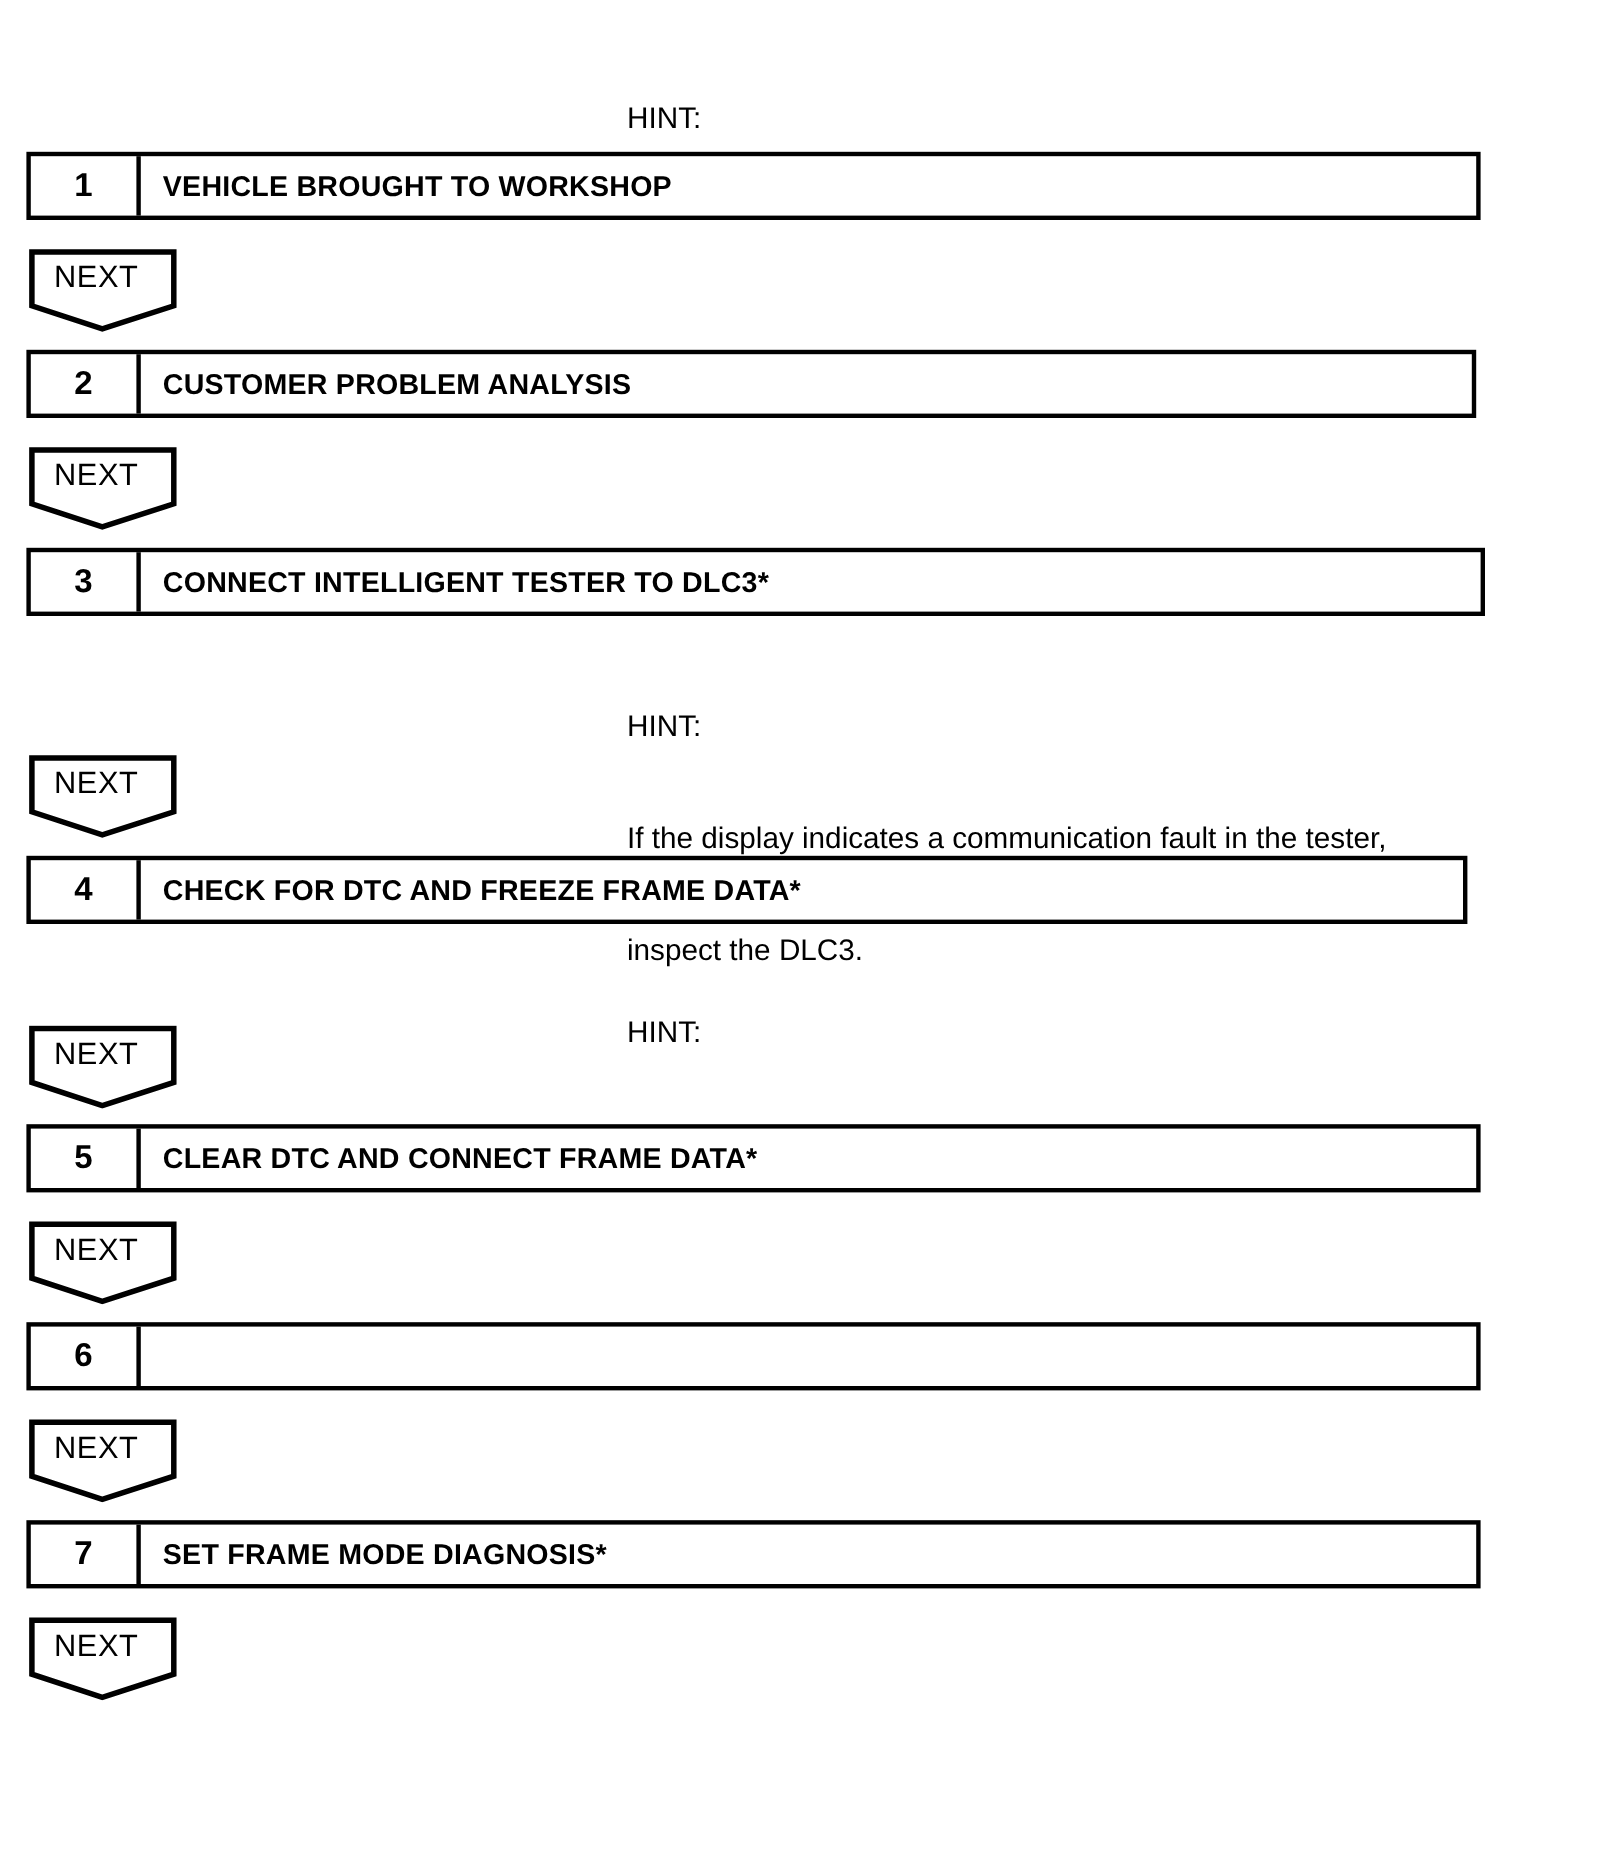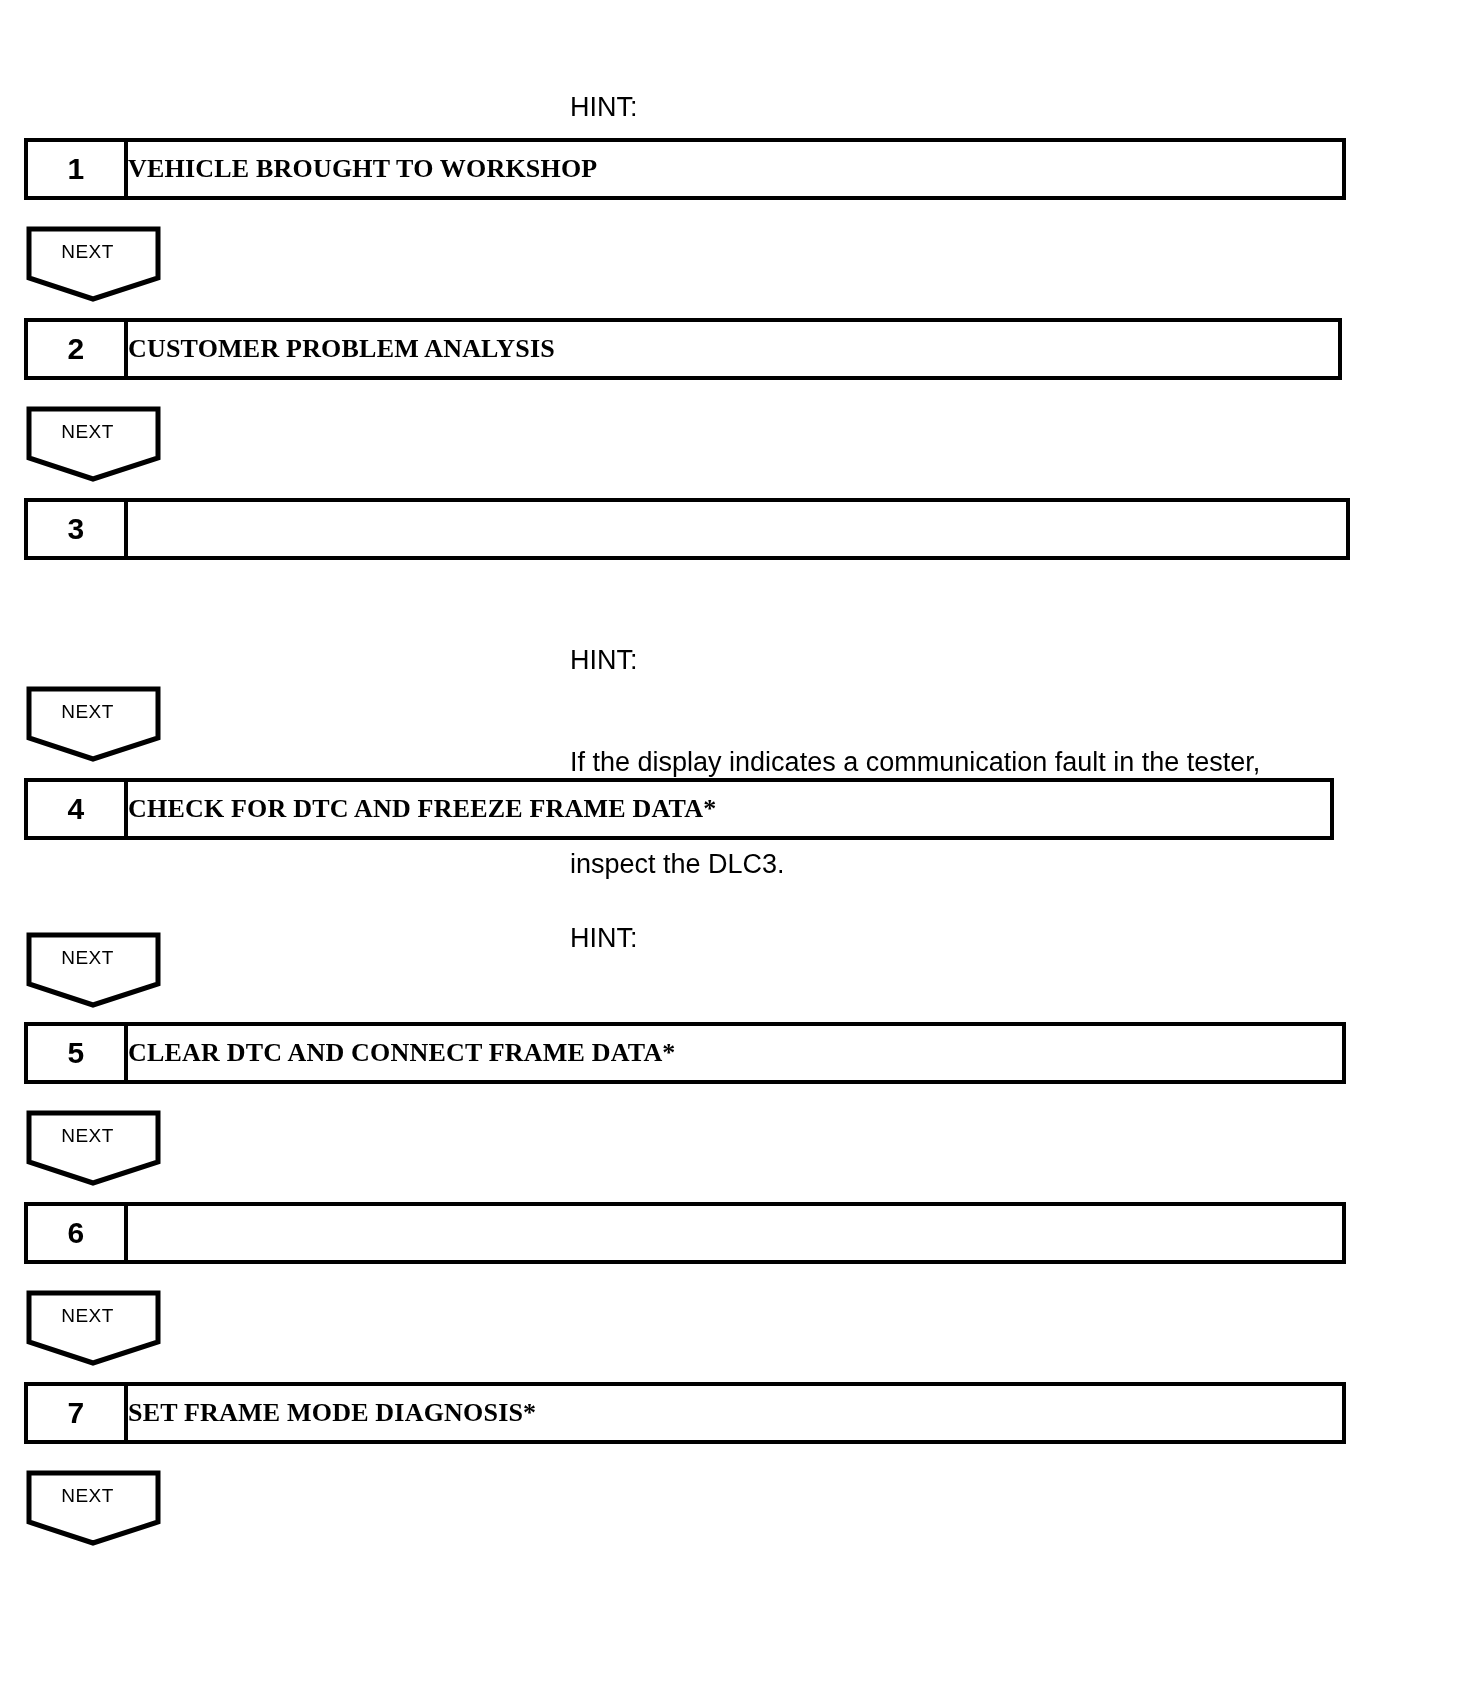--- a/index.html
+++ b/index.html
@@ -46,26 +46,25 @@
     align-items: center;
     justify-content: center;
     font-size: 30px;
     font-weight: 700;
     letter-spacing: 0.5px;
   }
   .step .label {
     flex: 1 1 auto;
     display: flex;
     align-items: center;
-    padding-left: 0;
+    padding-left: 20px;
     font-size: 26px;
     font-weight: 700;
     letter-spacing: 0.2px;
     white-space: nowrap;
-    font-family: Liberation Serif, serif;
   }
 
   
   .next {
     position: absolute;
     width: 135px;
     height: 76px;
   }
   .next svg {
     display: block;
@@ -74,21 +73,21 @@
   }
   .next .next-text {
     position: absolute;
     left: 0;
     top: 0;
     width: 129px;
     height: 52px;
     display: flex;
     align-items: center;
     justify-content: center;
-    font-size: 19px;
+    font-size: 28px;
     font-weight: 400;
     letter-spacing: 0.5px;
     padding-right: 6px;
     box-sizing: border-box;
   }
 </style>
 </head>
 <body>
 
 <div class="hint" style="left:570px; top:22px;">
@@ -114,20 +113,21 @@
 
 <div class="next" style="left:26px; top:406px;">
   <svg viewBox="0 0 135 76" xmlns="http://www.w3.org/2000/svg">
     <polygon points="3,3 132,3 132,52 67,73 3,52" fill="#ffffff" stroke="#000000" stroke-width="5" stroke-linejoin="miter"></polygon>
   </svg>
   <div class="next-text">NEXT</div>
 </div>
 
 <div class="step" style="left:24px; top:498px; width:1326px;">
   <div class="num">3</div>
+  <div class="label">CONNECT INTELLIGENT TESTER TO DLC3*</div>
 </div>
 
 <div class="hint" style="left:570px; top:575px;">
   <span class="hint-label">HINT:</span>
   <span class="hint-line">If the display indicates a communication fault in the tester,</span>
   <span class="hint-line">inspect the DLC3.</span>
 </div>
 
 <div class="next" style="left:26px; top:686px;">
   <svg viewBox="0 0 135 76" xmlns="http://www.w3.org/2000/svg">

